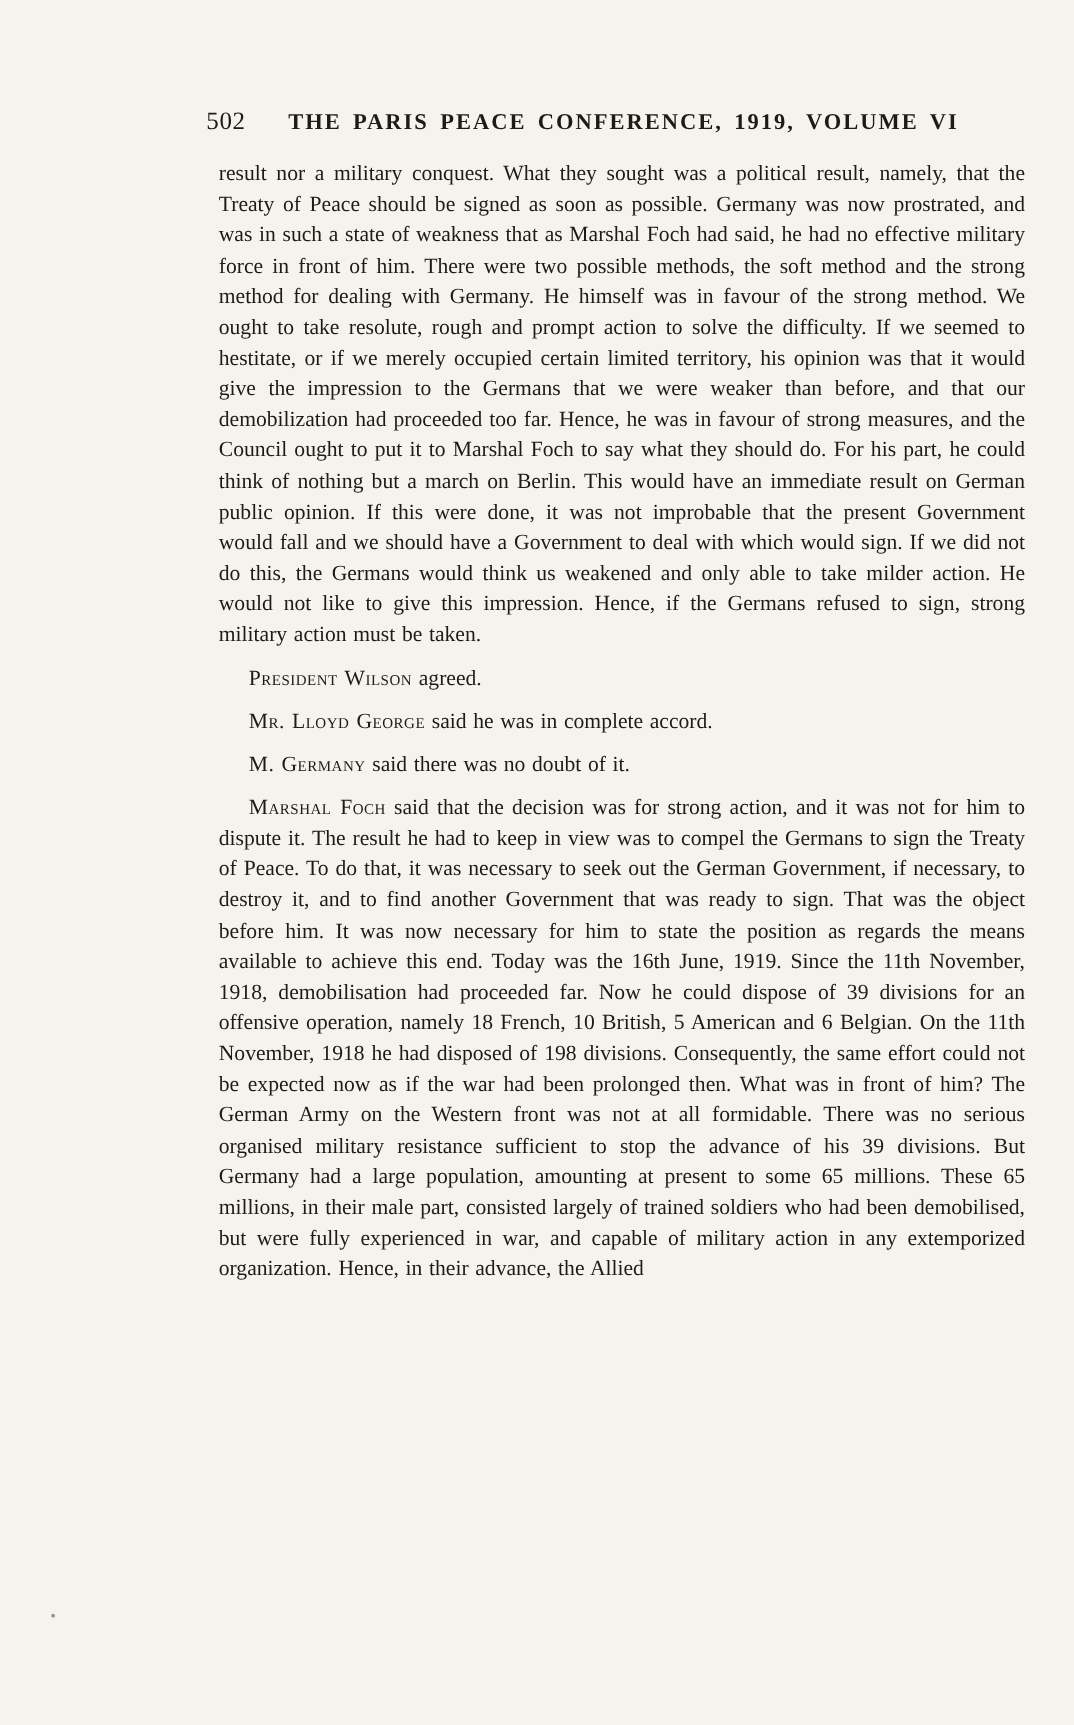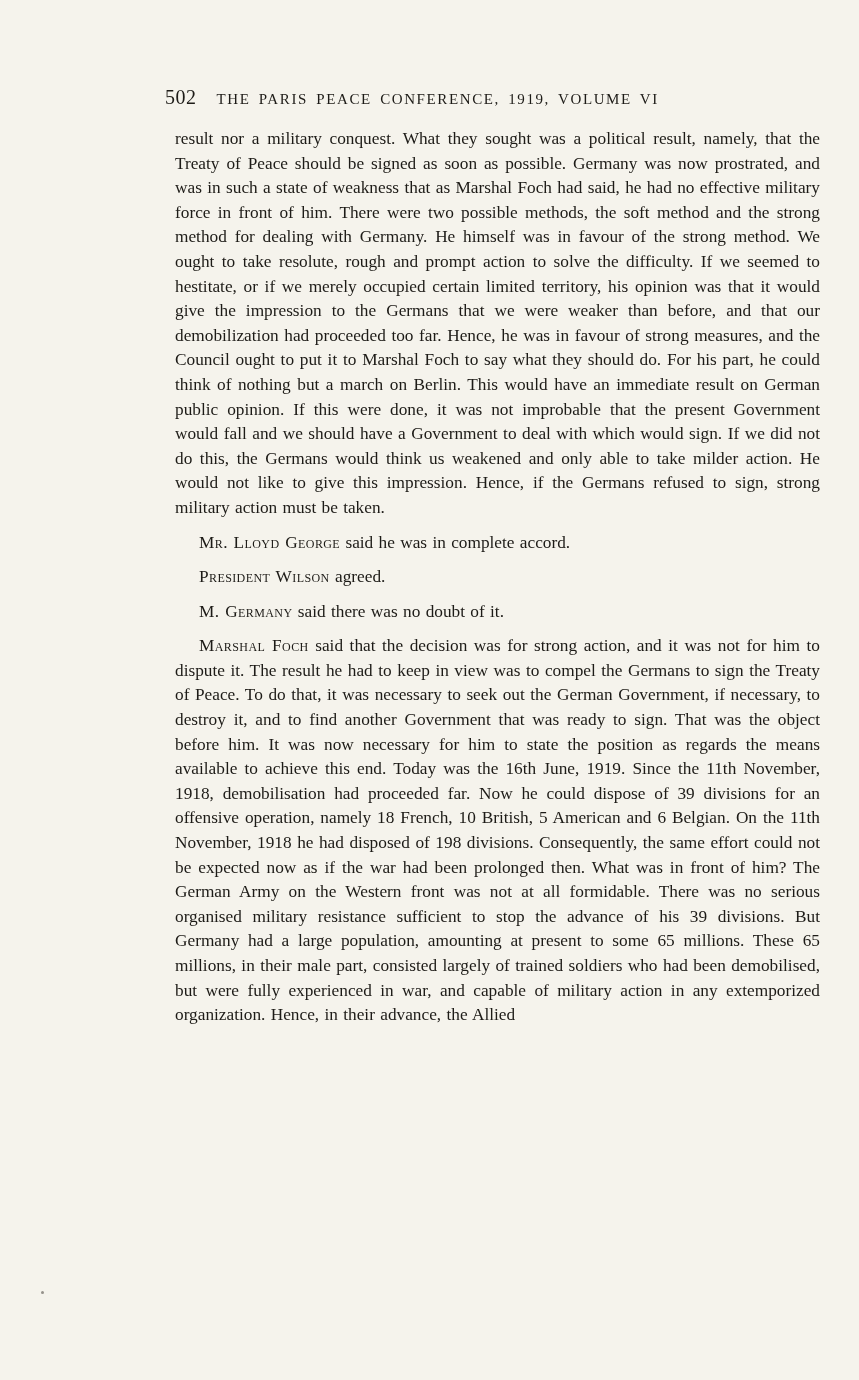--- a/index.html
+++ b/index.html
@@ -22,25 +22,25 @@
     padding: 86px 29px 0 165px;
   }
   .header {
     display: flex;
     align-items: baseline;
     margin-bottom: 18px;
   }
   .page-number {
     font-size: 20px;
     letter-spacing: 0.5px;
-    margin-right: 20px;
+    margin-right: 34px;
   }
   .running-title {
-    font-size: 15px;
-    font-weight: normal;
+    font-size: 18px;
+    font-weight: bold;
     letter-spacing: 1.6px;
     word-spacing: 3px;
   }
   .body-text {
     width: 665px;
   }
   .body-text p {
     margin: 10px;
     font-size: 17.3px;
     line-height: 24.6px;
@@ -68,20 +68,20 @@
 </head>
 <body style="background: rgb(245, 243, 236); color: rgb(29, 27, 23);">
 
 <div class="page">
   <div class="header">
     <span class="page-number">502</span>
     <span class="running-title">THE PARIS PEACE CONFERENCE, 1919, VOLUME VI</span>
   </div>
   <div class="body-text">
       <p class="">result nor a military conquest.  What they sought was a political result, namely, that the Treaty of Peace should be signed as soon as possible.  Germany was now prostrated, and was in such a state of weakness that as Marshal Foch had said, he had no effective military force in front of him.  There were two possible methods, the soft method and the strong method for dealing with Germany.  He himself was in favour of the strong method.  We ought to take resolute, rough and prompt action to solve the difficulty.  If we seemed to hestitate, or if we merely occupied certain limited territory, his opinion was that it would give the impression to the Germans that we were weaker than before, and that our demobilization had proceeded too far.  Hence, he was in favour of strong measures, and the Council ought to put it to Marshal Foch to say what they should do.  For his part, he could think of nothing but a march on Berlin.  This would have an immediate result on German public opinion.  If this were done, it was not improbable that the present Government would fall and we should have a Government to deal with which would sign.  If we did not do this, the Germans would think us weakened and only able to take milder action.  He would not like to give this impression.  Hence, if the Germans refused to sign, strong military action must be taken.</p>
+      <p class="indent"><span class="speaker">President Wilson</span> agreed.</p>
       <p class="indent"><span class="speaker">Mr. Lloyd George</span> said he was in complete accord.</p>
-      <p class="indent"><span class="speaker">President Wilson</span> agreed.</p>
       <p class="indent"><span class="speaker">M. Germany</span> said there was no doubt of it.</p>
       <p class="indent"><span class="speaker">Marshal Foch</span> said that the decision was for strong action, and it was not for him to dispute it.  The result he had to keep in view was to compel the Germans to sign the Treaty of Peace.  To do that, it was necessary to seek out the German Government, if necessary, to destroy it, and to find another Government that was ready to sign.  That was the object before him.  It was now necessary for him to state the position as regards the means available to achieve this end.  Today was the 16th June, 1919.  Since the 11th November, 1918, demobilisation had proceeded far.  Now he could dispose of 39 divisions for an offensive operation, namely 18 French, 10 British, 5 American and 6 Belgian.  On the 11th November, 1918 he had disposed of 198 divisions.  Consequently, the same effort could not be expected now as if the war had been prolonged then.  What was in front of him?  The German Army on the Western front was not at all formidable.  There was no serious organised military resistance sufficient to stop the advance of his 39 divisions.  But Germany had a large population, amounting at present to some 65 millions.  These 65 millions, in their male part, consisted largely of trained soldiers who had been demobilised, but were fully experienced in war, and capable of military action in any extemporized organization.  Hence, in their advance, the Allied</p>
     </div>
 </div>
 
 <div class="artifact-dot"></div>
 
 </body></html>

